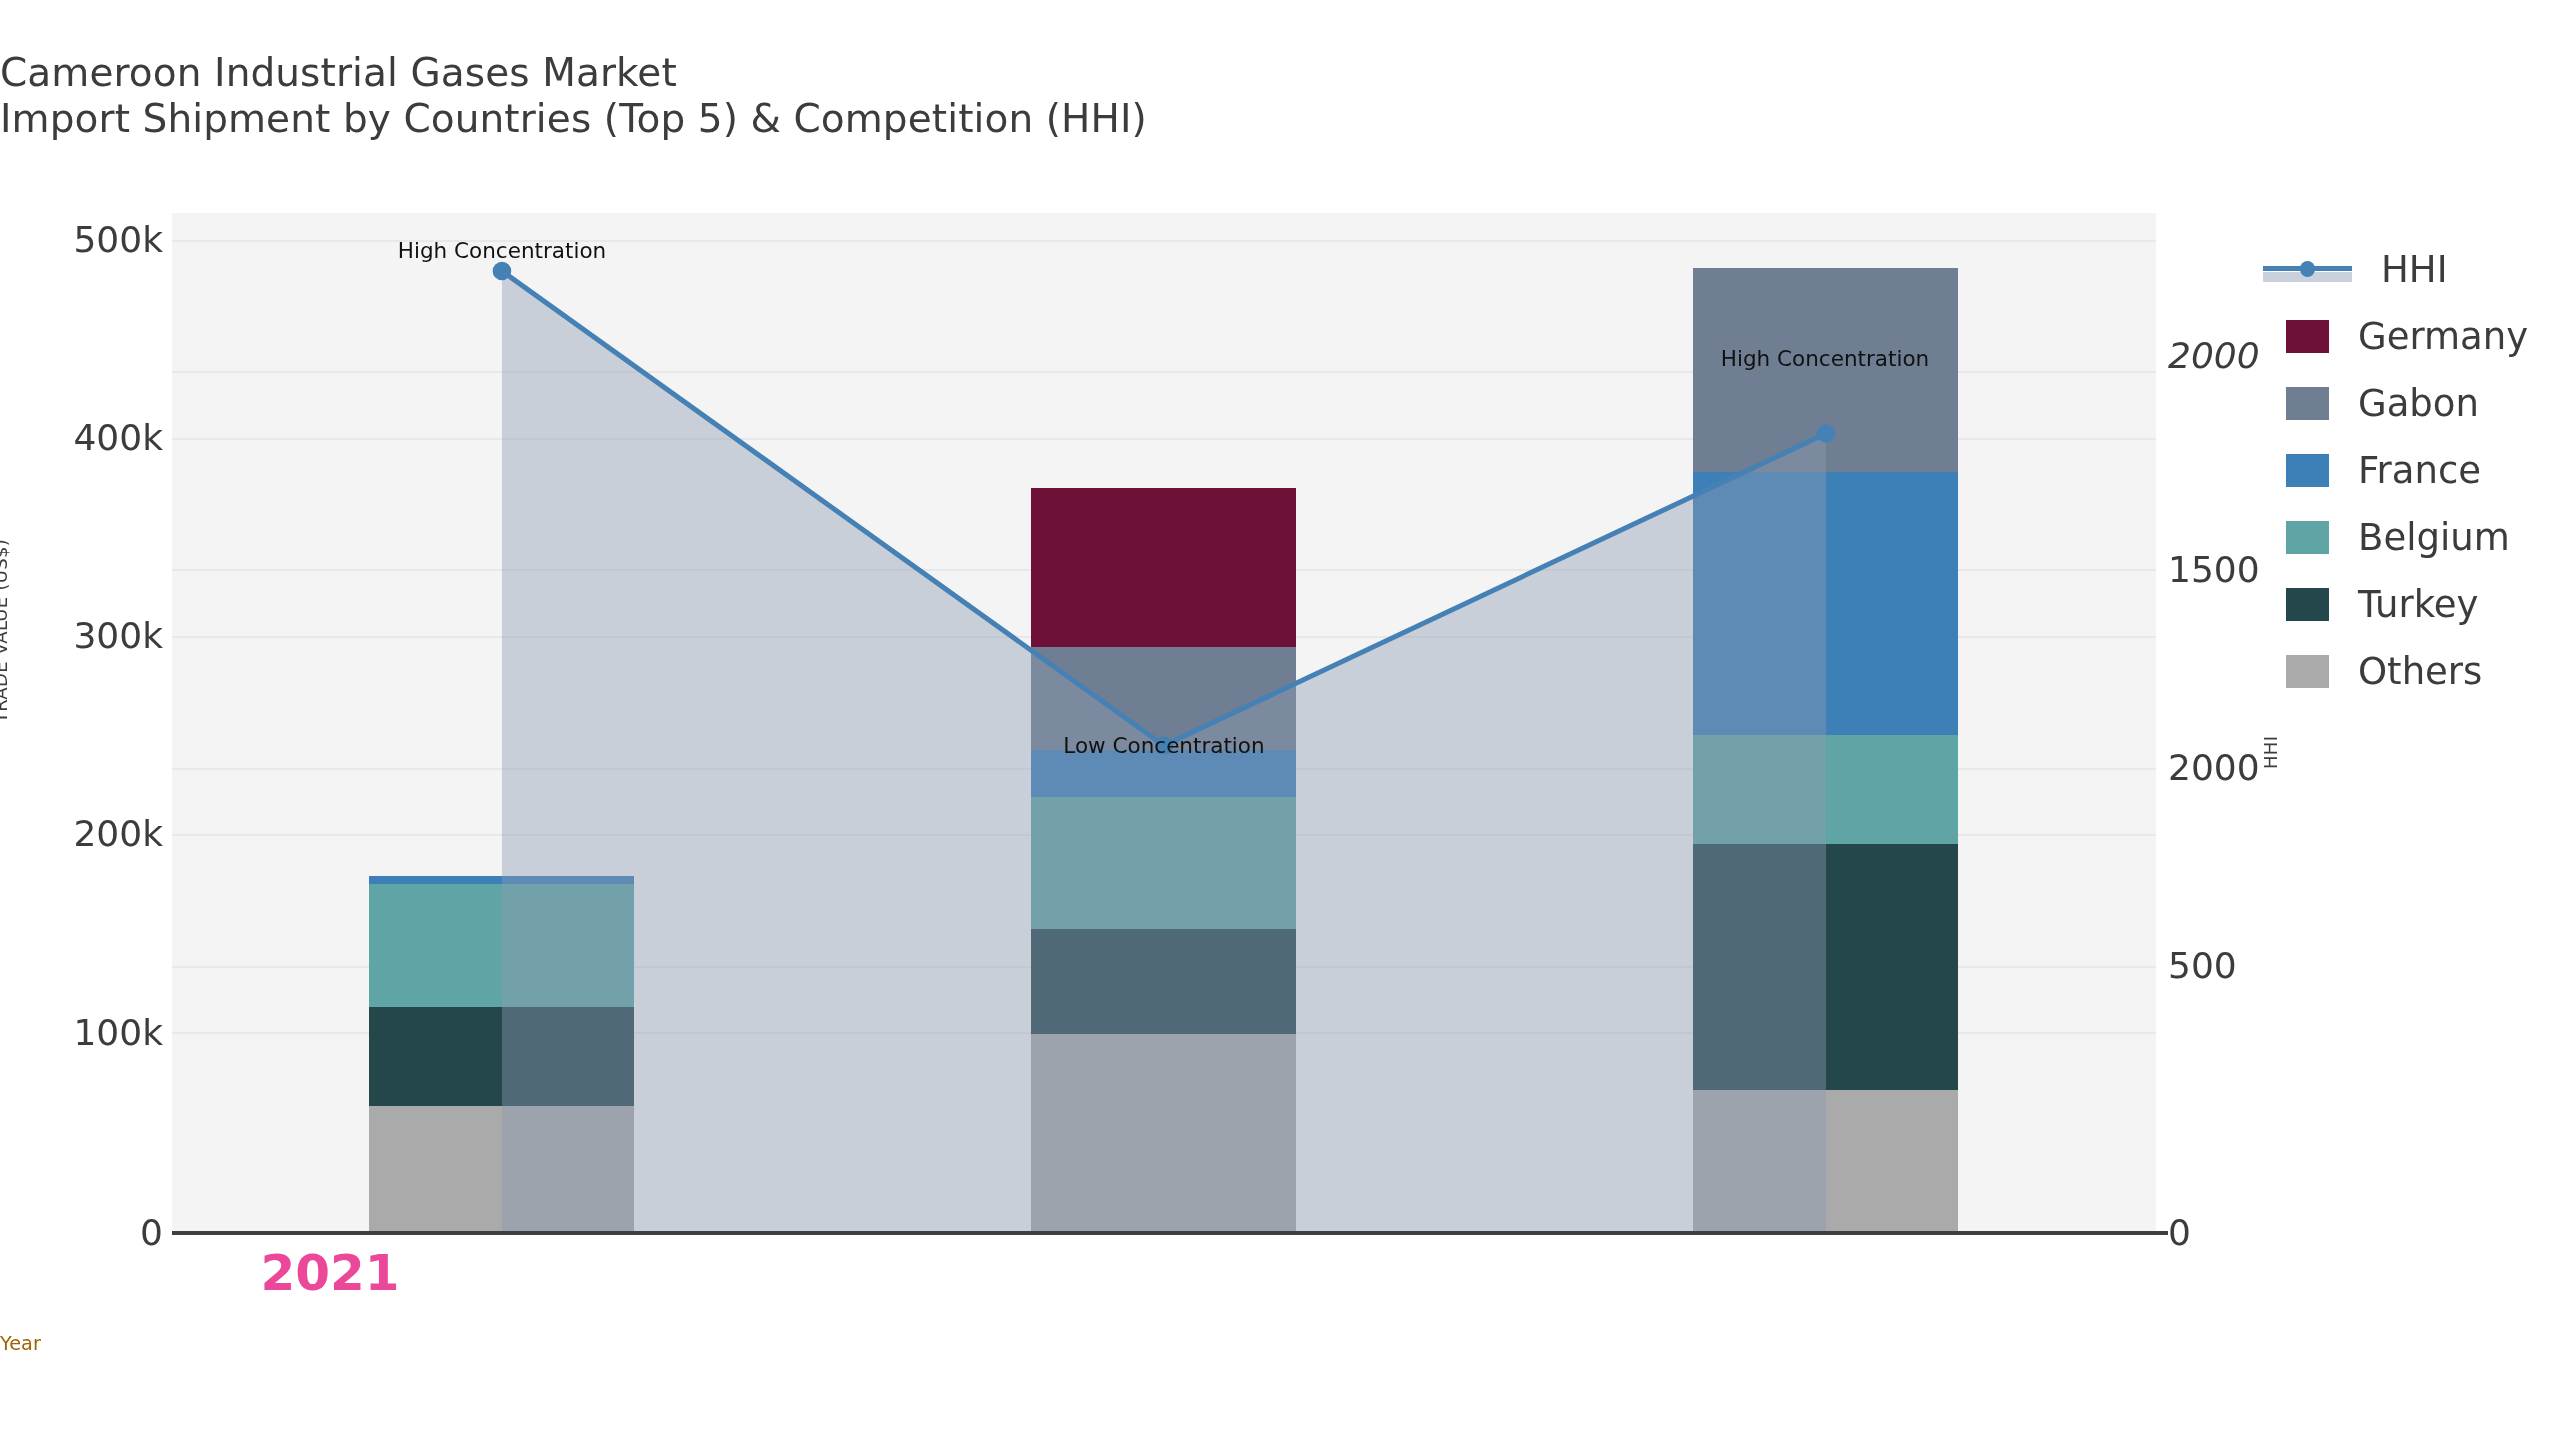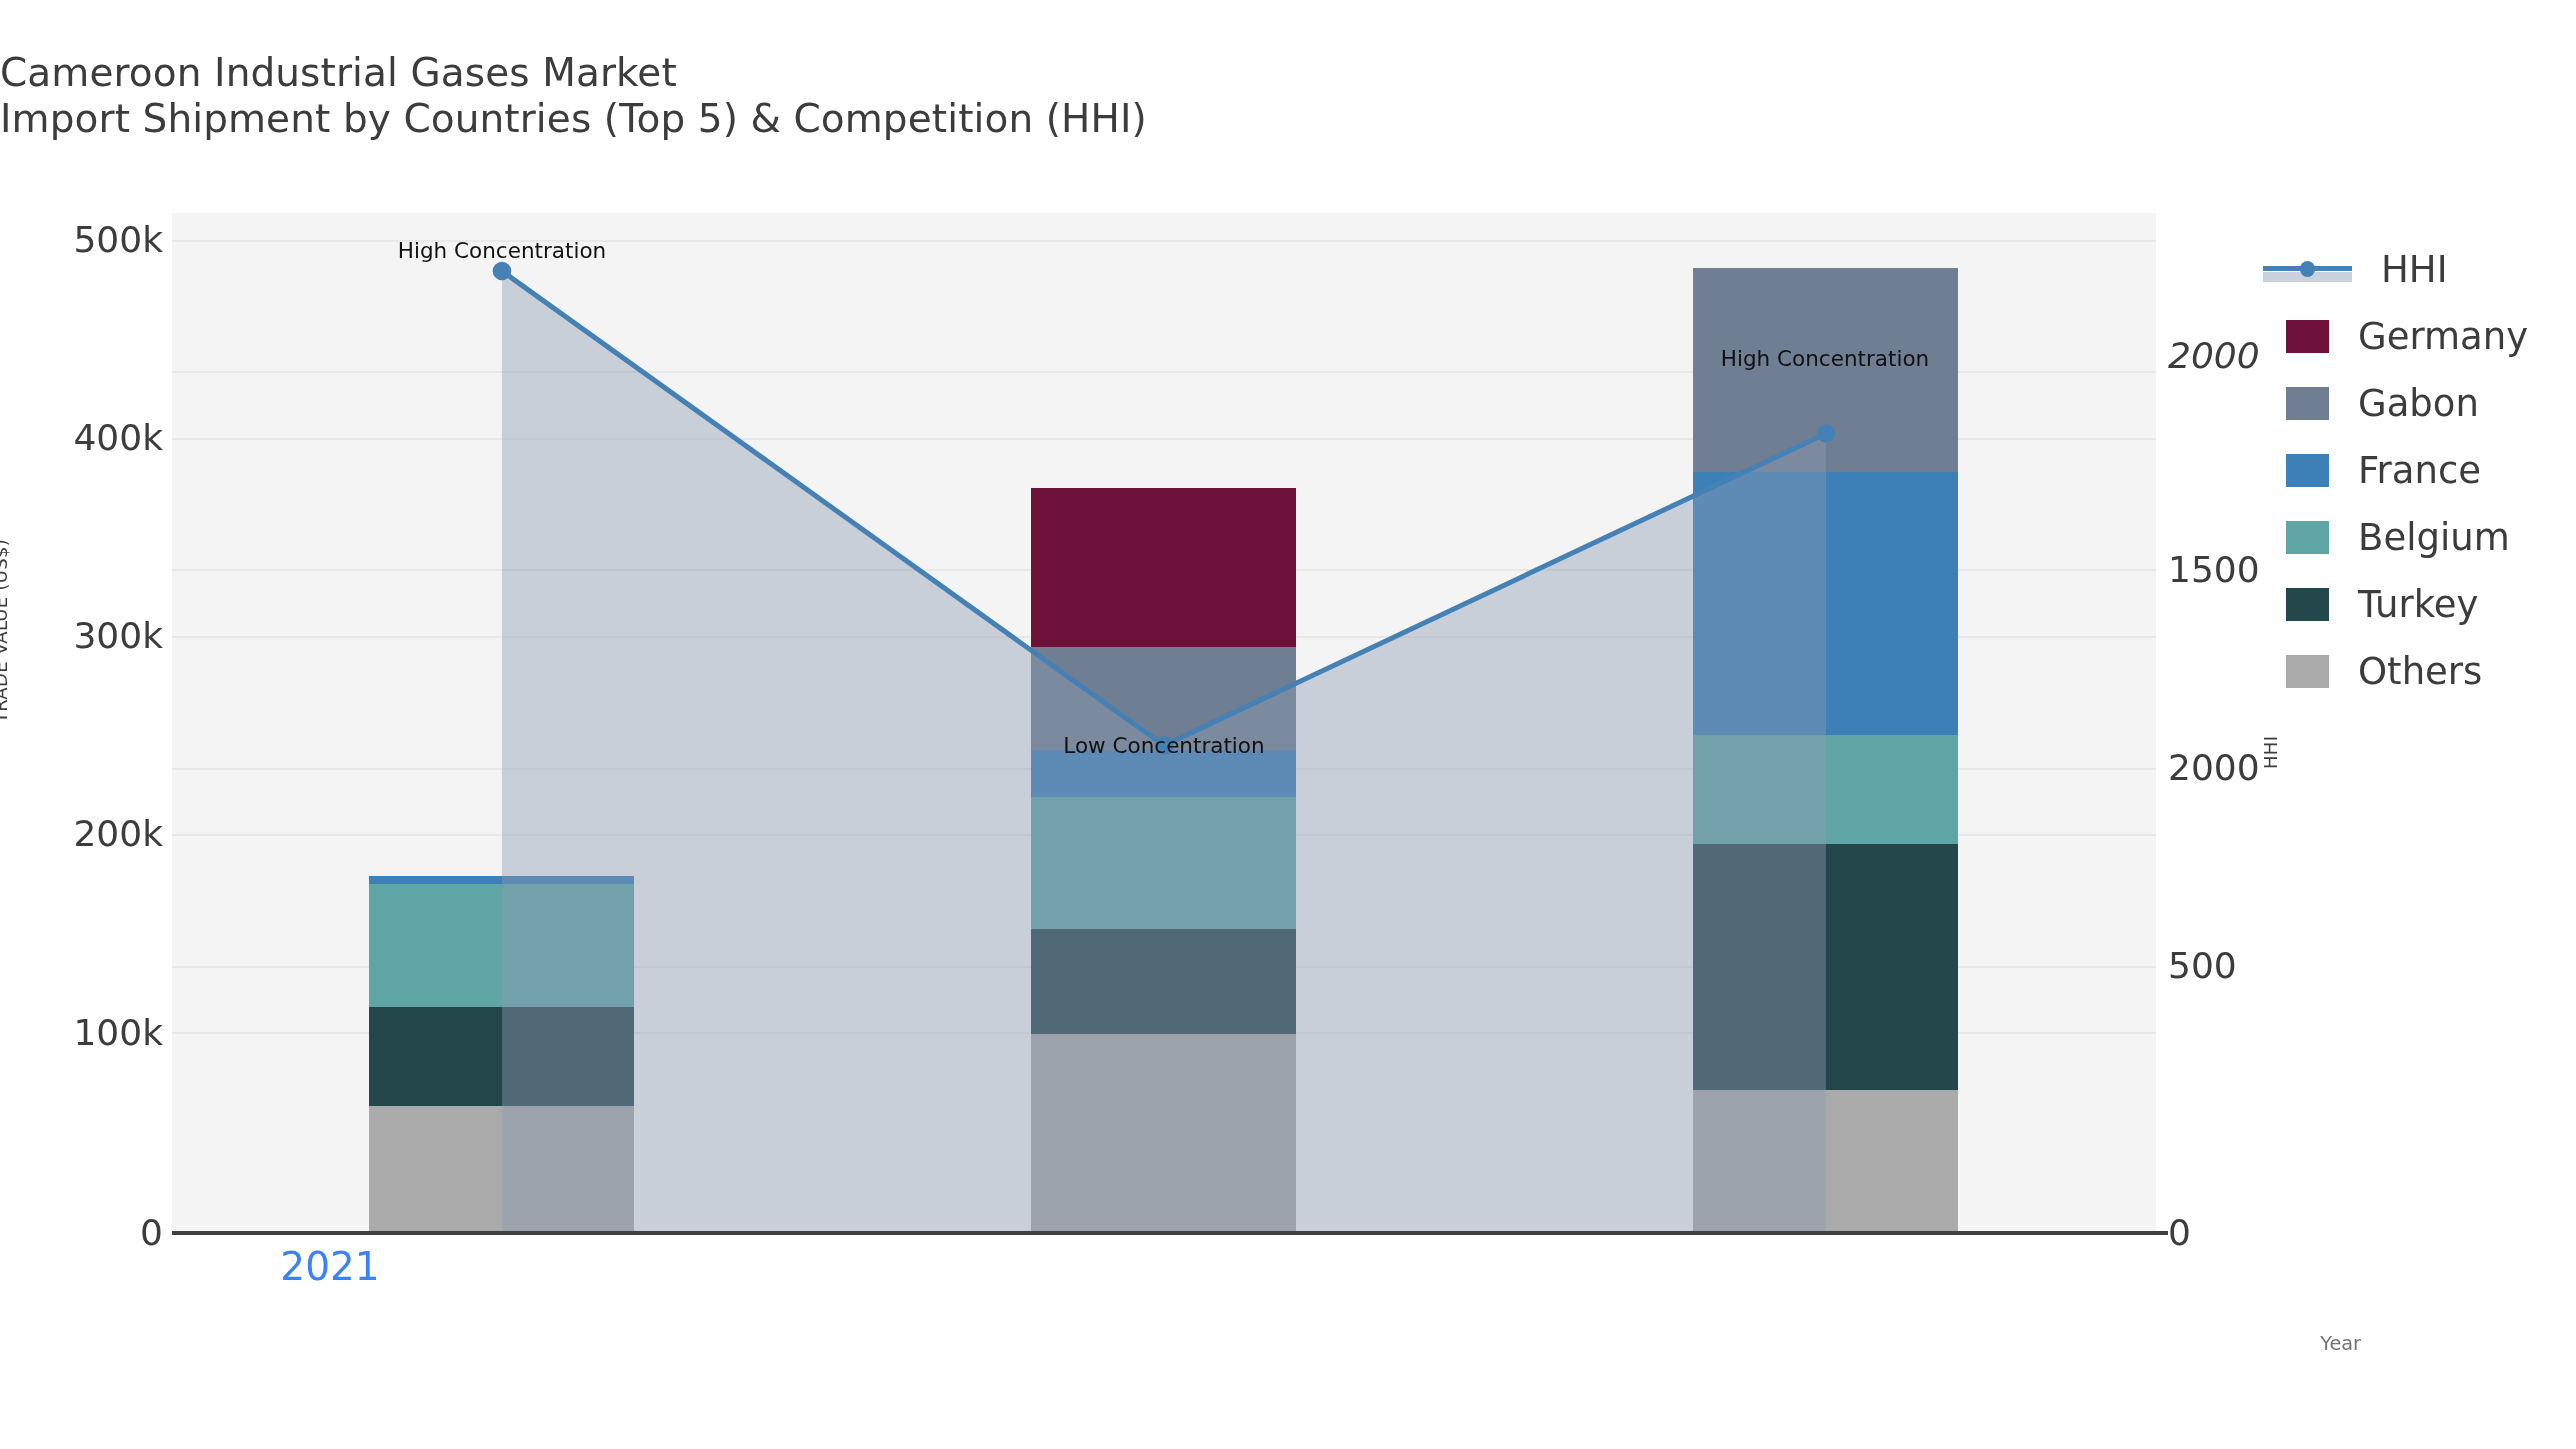--- a/index.html
+++ b/index.html
@@ -41,26 +41,26 @@
     position:absolute; left:-10px; top:723px;
     transform:rotate(-90deg); transform-origin:left top;
     font-size:18px; color:#3c3c3c; letter-spacing:0.3px; white-space:nowrap;
   }
   #ylabel-right{
     position:absolute; left:2260px; top:769px;
     transform:rotate(-90deg); transform-origin:left top;
     font-size:18px; color:#3c3c3c; letter-spacing:0.3px; white-space:nowrap;
   }
   #xlabel{
-    position:absolute; left:0; top:1332px; width:2361px; text-align:right;
-    font-size:19.3px; color:#737373;
+    position:absolute; left:0; top:1332px; width:2361px; text-align:left;
+    font-size:19.3px; color:#a16207;
   }
   .xtick{
     position:absolute; top:1244px; width:358px; text-align:center;
-    font-size:39px; color:#3b82f6;
+    font-size:50px; color:#ec4899;font-weight:bold;
   }
 
   
   .bar-seg{ position:absolute; }
 
   
   #hhi-svg{ position:absolute; left:172px; top:213px; width:1984px; height:1020px; }
 
   
   .annot{

